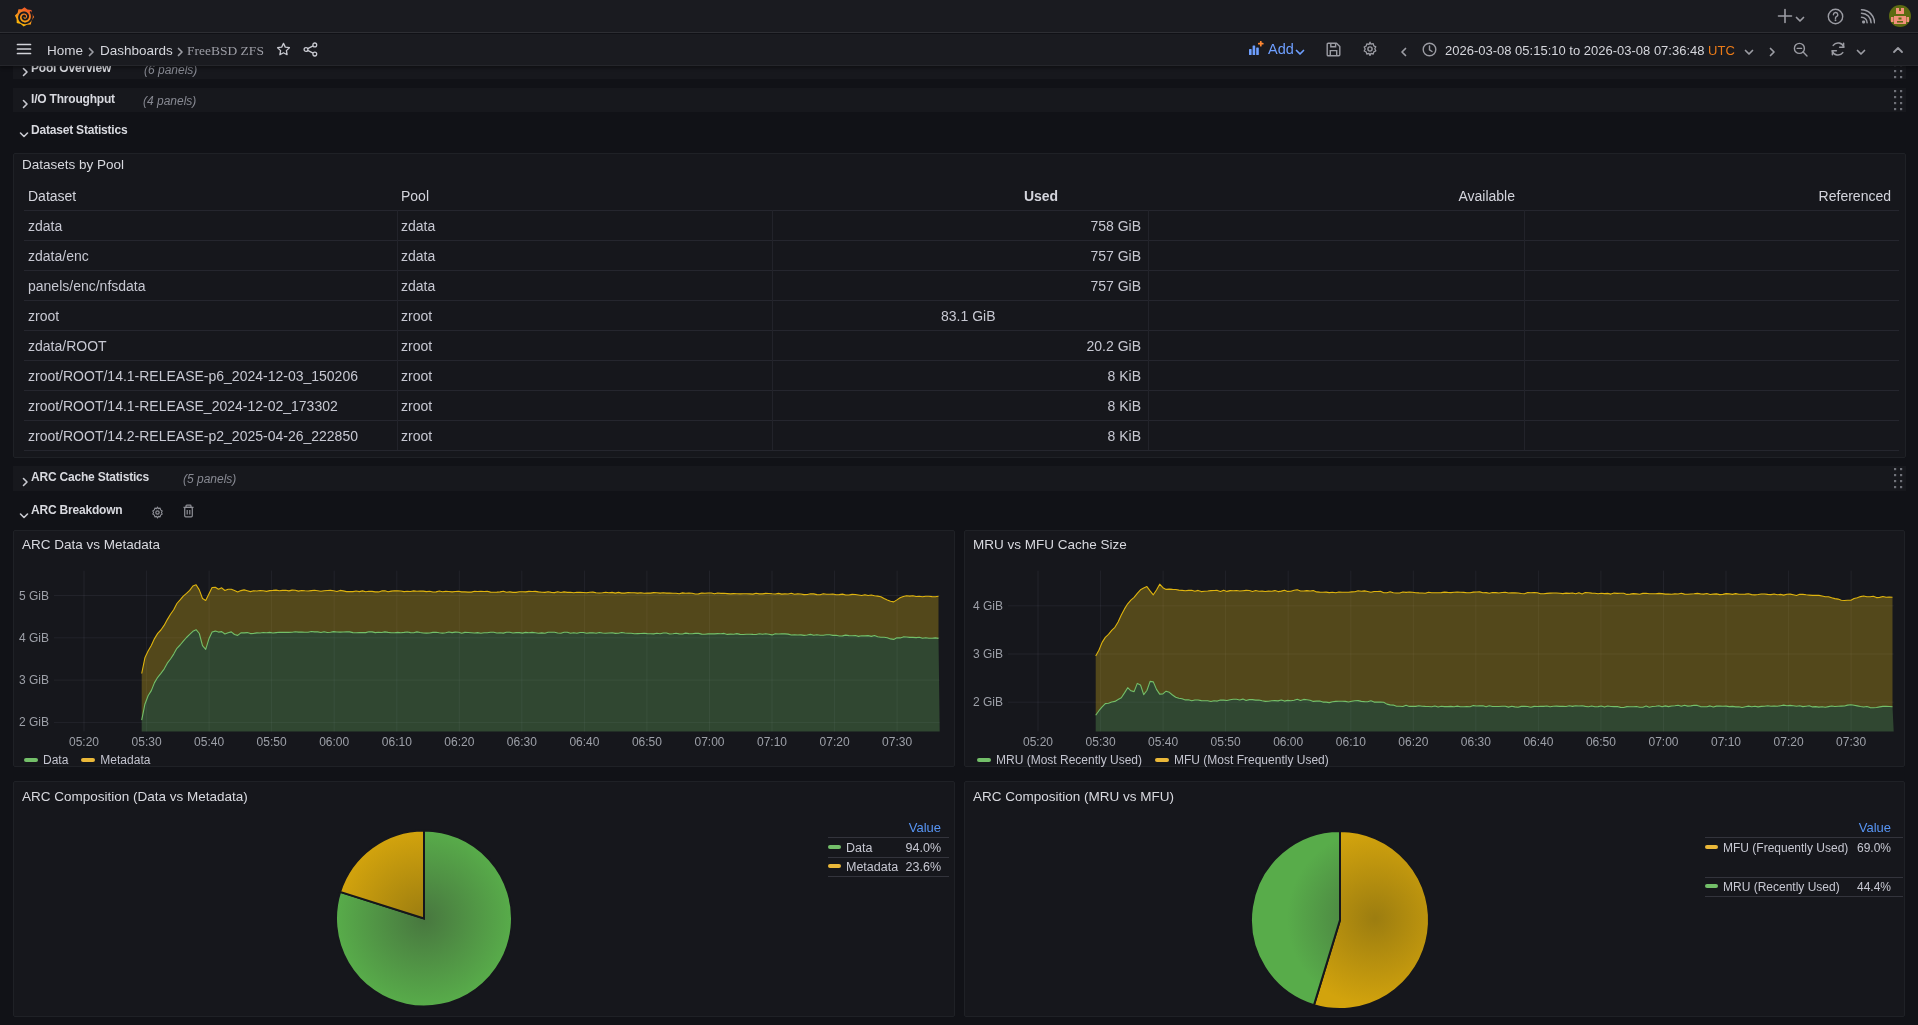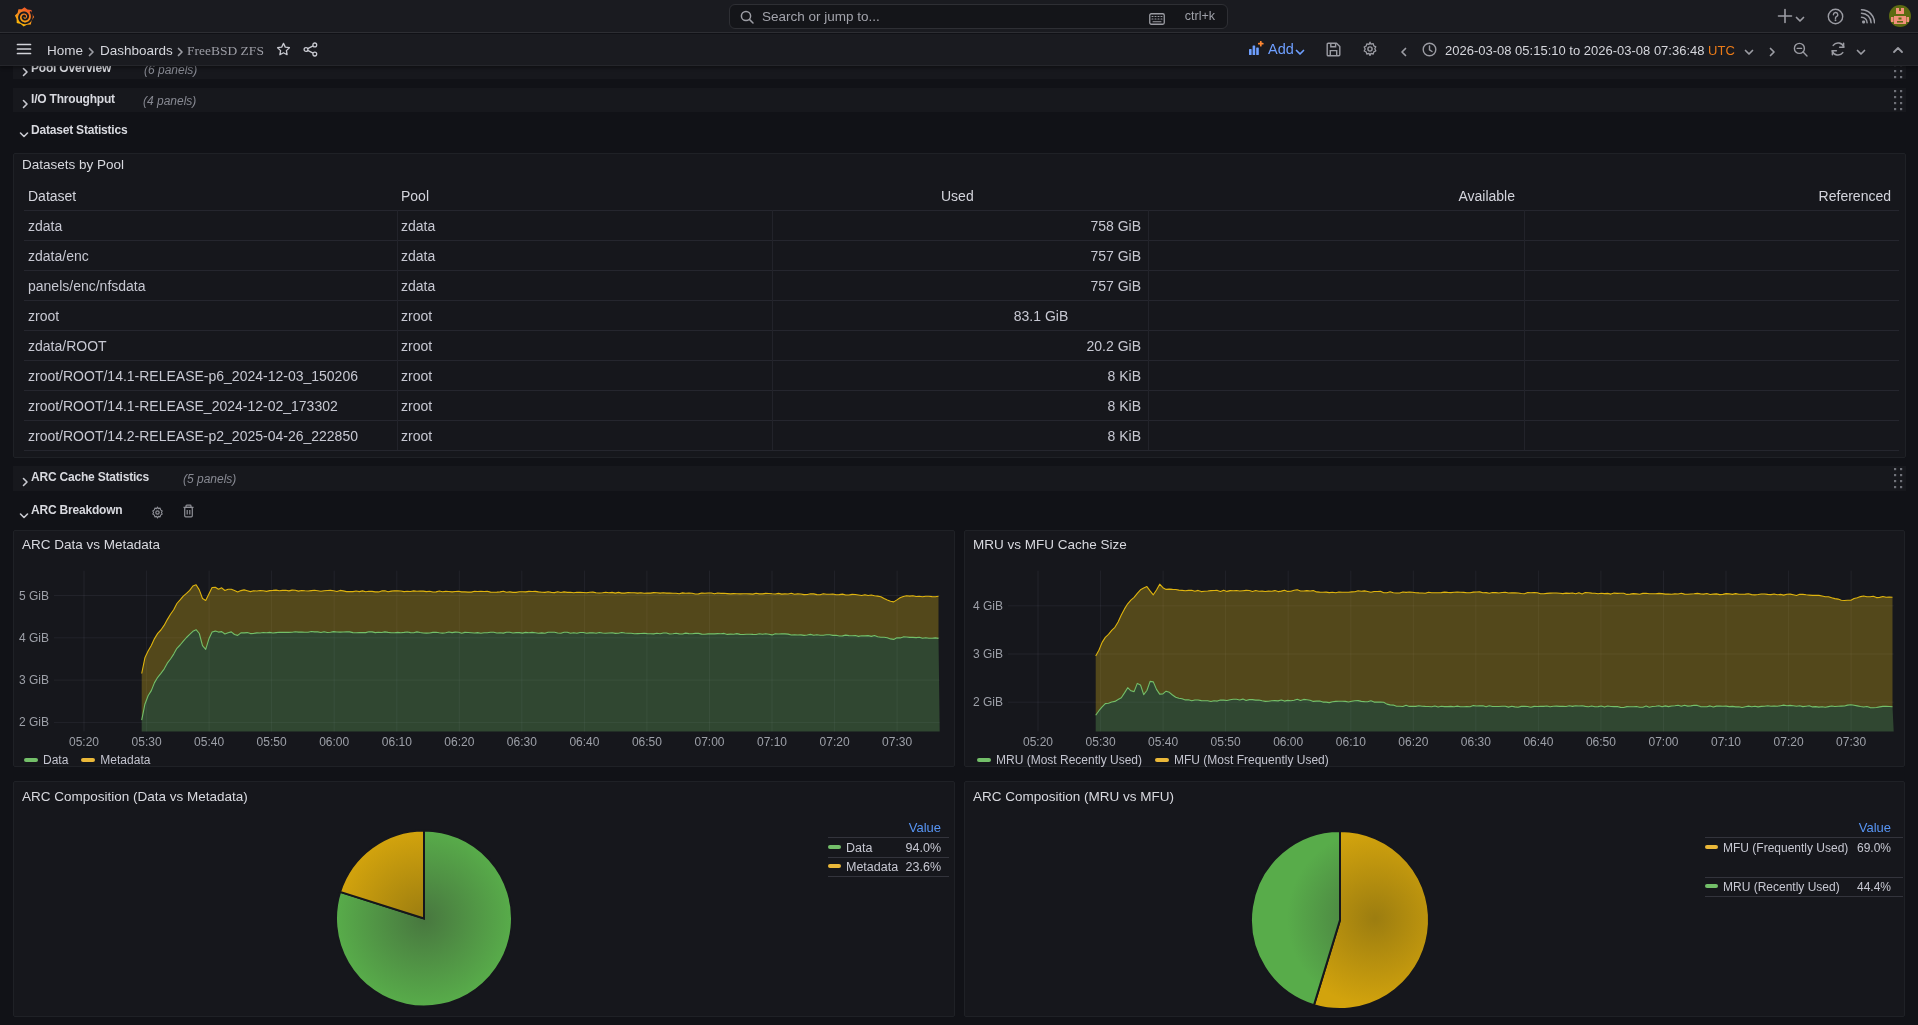--- a/index.html
+++ b/index.html
@@ -25,33 +25,20 @@
           <defs>
             <linearGradient id="glg" x1="0.2" y1="1" x2="0.75" y2="0">
               <stop offset="0" stop-color="#fcc500"></stop>
               <stop offset="0.5" stop-color="#f68c1f"></stop>
               <stop offset="1" stop-color="#ef4b28"></stop>
             </linearGradient>
           </defs>
           <path fill="url(#glg)" d="M50.0 6.0L64.2 16.8L83.2 18.8L86.2 37.4L96.0 52.0L84.4 68.1L80.2 88.0L61.4 89.3L46.0 97.8L32.2 85.6L13.0 80.9L12.3 62.1L4.4 45.6L17.1 33.0L21.1 15.0L36.7 15.4Z"></path>
           <path d="M52.8 51.0L52.8 50.2L52.6 49.4L52.2 48.6L51.6 47.8L50.7 47.1L49.6 46.6L48.4 46.4L47.0 46.4L45.5 46.8L44.1 47.6L42.9 48.7L41.9 50.2L41.1 52.0L40.8 54.0L41.0 56.1L41.6 58.3L42.8 60.3L44.5 62.1L46.6 63.6L49.1 64.6L51.9 65.0L54.8 64.8L57.8 64.0L60.5 62.5L63.0 60.3L65.0 57.5L66.4 54.3L67.1 50.7L67.0 46.9L66.0 43.1L64.2 39.5L61.6 36.3L58.2 33.7L54.2 31.7L49.8 30.7L45.1 30.6L40.5 31.6L36.0 33.6L31.9 36.7L28.5 40.6L26.0 45.3L24.5 50.5L24.1 56.1L25.0 61.7L27.1 67.1L30.4 72.1L34.8 76.3L40.2 79.6L46.2 81.7L52.7 82.5L59.3 81.8L65.7 79.7L71.7 76.2L76.9 71.4L81.0 65.5L83.8 58.7L85.0 51.3L84.7 43.7L82.8 36.2L79.2 29.2" fill="none" stroke="#1a1b20" stroke-width="9" stroke-linecap="round"></path>
         </svg></div>
-<div class="abs" style="left:729px;top:4px;width:499px;height:25px;background:#141519;border:1px solid #2e2f34;border-radius:6px;">
-<div class="abs" style="left:10px;top:5px;"><svg width="14" height="14" viewBox="0 0 14 14" fill="none">
-            <circle cx="6" cy="6" r="4.6" stroke="#9b9ca3" stroke-width="1.5"></circle>
-            <line x1="9.4" y1="9.4" x2="13" y2="13" stroke="#9b9ca3" stroke-width="1.5" stroke-linecap="round"></line>
-          </svg></div>
-<div class="abs" style="left:32px;top:4px;font-size:13.5px;color:#a2a3ab;">Search or jump to...</div>
-<div class="abs" style="left:-73px;top:5px;right:73px;"></div>
-<div class="abs" style="right:62px;top:6px;"><svg width="16" height="12" viewBox="0 0 16 12" fill="none">
-            <rect x="0.75" y="0.75" width="14.5" height="10.5" rx="1.5" stroke="#9b9ca3" stroke-width="1.3"></rect>
-            <path d="M3 3.5h1M6 3.5h1M9 3.5h1M12 3.5h1M3 6h1M6 6h1M9 6h1M12 6h1M4 8.7h8" stroke="#9b9ca3" stroke-width="1.1" stroke-linecap="round"></path>
-          </svg></div>
-<div class="abs" style="right:12px;top:4px;font-size:12.5px;color:#9ea0a8;">ctrl+k</div>
-</div>
 <div class="abs" style="left:1777px;top:8px;"><svg width="16" height="16" viewBox="0 0 16 16" fill="none">
           <path d="M8 1.5v13M1.5 8h13" stroke="#9b9ca3" stroke-width="1.6" stroke-linecap="round"></path>
         </svg></div>
 <div class="abs" style="left:1794px;top:11px;"><svg width="12" height="12" viewBox="0 0 12 12" fill="none">
           <path d="M2.5 4.5L6 8l3.5-3.5" stroke="#9b9ca3" stroke-width="1.7" stroke-linecap="round" stroke-linejoin="round"></path>
         </svg></div>
 <div class="abs" style="left:1827px;top:8px;"><svg width="17" height="17" viewBox="0 0 17 17" fill="none">
           <circle cx="8.5" cy="8.5" r="7.2" stroke="#9b9ca3" stroke-width="1.4"></circle>
           <path d="M6.4 6.7a2.2 2.2 0 1 1 3.1 2c-.7.3-1 .8-1 1.4v.3" stroke="#9b9ca3" stroke-width="1.4" stroke-linecap="round" fill="none"></path>
           <circle cx="8.5" cy="12.3" r="0.95" fill="#9b9ca3"></circle>
@@ -179,39 +166,39 @@
         <rect x="6" y="18" width="2.2" height="2.2" fill="#6f7178"></rect>
       </svg></div>
 <div class="abs" style="left:19px;top:126px;"><svg width="10" height="10" viewBox="0 0 10 10" fill="none">
         <path d="M1.5 3L5 6.5 8.5 3" stroke="#c8c9d0" stroke-width="1.6" stroke-linecap="round" stroke-linejoin="round"></path>
       </svg></div>
 <div class="abs rowtitle" style="left:31px;top:123px;">Dataset Statistics</div>
 <div class="panel" style="left:13px;top:153px;width:1893px;height:305px;"></div>
 <div class="ptitle" style="left:22px;top:157px;">Datasets by Pool</div>
 <div class="cell" style="left:28px;top:188px;font-weight:500;color:#d3d4dc;">Dataset</div>
 <div class="cell" style="left:401px;top:188px;font-weight:500;color:#d3d4dc;">Pool</div>
-<div class="cell" style="left:941px;top:188px;width:200px;text-align:left;font-weight:400;color:#d3d4dc;">Used</div>
+<div class="cell" style="left:941px;top:188px;width:200px;text-align:center;font-weight:700;color:#d3d4dc;">Used</div>
 <div class="cell" style="left:1315px;top:188px;width:200px;text-align:right;font-weight:500;color:#d3d4dc;">Available</div>
 <div class="cell" style="left:1691px;top:188px;width:200px;text-align:right;font-weight:500;color:#d3d4dc;">Referenced</div>
 <div class="hl" style="left:24px;top:209.5px;width:1875px;height:1px;"></div>
 <div class="cell" style="left:28px;top:217.5px;">zdata</div>
 <div class="cell" style="left:401px;top:217.5px;">zdata</div>
 <div class="cell" style="left:941px;top:217.5px;width:200px;text-align:right;">758 GiB</div>
 <div class="hl" style="left:24px;top:239.5px;width:1875px;height:1px;"></div>
 <div class="cell" style="left:28px;top:247.5px;">zdata/enc</div>
 <div class="cell" style="left:401px;top:247.5px;">zdata</div>
 <div class="cell" style="left:941px;top:247.5px;width:200px;text-align:right;">757 GiB</div>
 <div class="hl" style="left:24px;top:269.5px;width:1875px;height:1px;"></div>
 <div class="cell" style="left:28px;top:277.5px;">panels/enc/nfsdata</div>
 <div class="cell" style="left:401px;top:277.5px;">zdata</div>
 <div class="cell" style="left:941px;top:277.5px;width:200px;text-align:right;">757 GiB</div>
 <div class="hl" style="left:24px;top:299.5px;width:1875px;height:1px;"></div>
 <div class="cell" style="left:28px;top:307.5px;">zroot</div>
 <div class="cell" style="left:401px;top:307.5px;">zroot</div>
-<div class="cell" style="left:941px;top:307.5px;width:200px;text-align:center;">83.1 GiB</div>
+<div class="cell" style="left:941px;top:307.5px;width:200px;text-align:left;">83.1 GiB</div>
 <div class="hl" style="left:24px;top:329.5px;width:1875px;height:1px;"></div>
 <div class="cell" style="left:28px;top:337.5px;">zdata/ROOT</div>
 <div class="cell" style="left:401px;top:337.5px;">zroot</div>
 <div class="cell" style="left:941px;top:337.5px;width:200px;text-align:right;">20.2 GiB</div>
 <div class="hl" style="left:24px;top:359.5px;width:1875px;height:1px;"></div>
 <div class="cell" style="left:28px;top:367.5px;">zroot/ROOT/14.1-RELEASE-p6_2024-12-03_150206</div>
 <div class="cell" style="left:401px;top:367.5px;">zroot</div>
 <div class="cell" style="left:941px;top:367.5px;width:200px;text-align:right;">8 KiB</div>
 <div class="hl" style="left:24px;top:389.5px;width:1875px;height:1px;"></div>
 <div class="cell" style="left:28px;top:397.5px;">zroot/ROOT/14.1-RELEASE_2024-12-02_173302</div>

